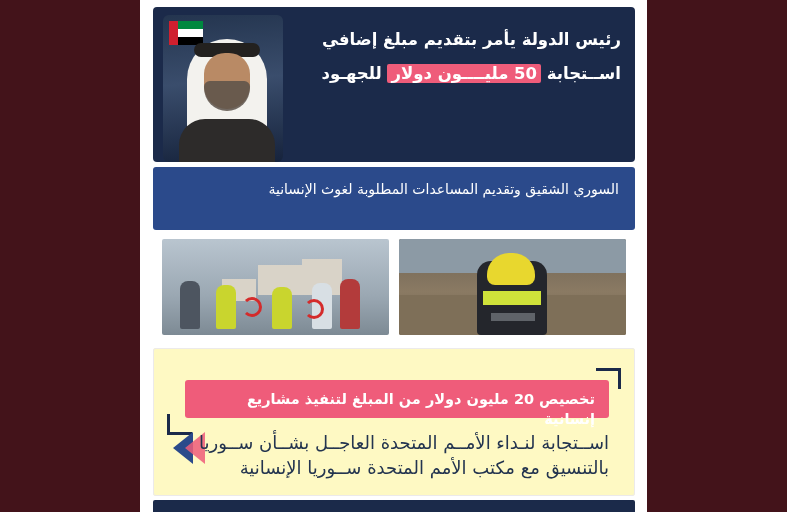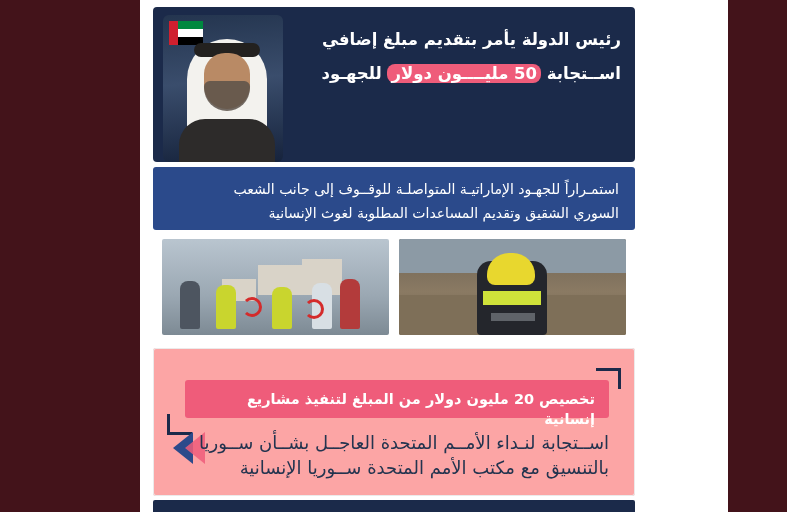--- a/index.html
+++ b/index.html
@@ -27,21 +27,21 @@
     width: 140px;
     background: #43131a;
   }
   .frame-left { left: 0; }
   .frame-right { right: 0; }
 
   .sheet {
     position: absolute;
     left: 140px;
     top: 0;
-    width: 588px;
+    width: 507px;
     height: 512px;
     background: #ffffff;
     overflow: hidden;
   }
 
   
   .hero {
     position: absolute;
     left: 13px;
     top: 7px;
@@ -60,21 +60,21 @@
     color: #ffffff;
     font-size: 16.5px;
     line-height: 34px;
     font-weight: bold;
     direction: rtl;
   }
   .hl {
     background: #ef5c7a;
     color: #ffffff;
     padding: 0 4px;
-    border-radius: 8px;
+    border-radius: 2px;
   }
   .hero-photo {
     position: absolute;
     left: 10px;
     top: 8px;
     width: 120px;
     height: 147px;
     border-radius: 6px;
     overflow: hidden;
     background: linear-gradient(175deg, #24354f 0%, #3a4d6c 45%, #16233c 100%);
@@ -191,21 +191,21 @@
   .pb-worker { position:absolute; bottom:6px; width:20px; height:48px; border-radius:8px 8px 2px 2px; }
   .pb-crescent { position:absolute; width:14px; height:14px; border-radius:50%; border:3px solid #d42b2b; border-left-color:transparent; }
 
   
   .lower {
     position: absolute;
     left: 13px;
     top: 348px;
     width: 482px;
     height: 148px;
-    background: #fca5a5;
+    background: #fef9c3;
     border-radius: 3px;
     box-shadow: 0 0 0 1px #eceaea inset;
   }
   .pink-bar {
     position: absolute;
     right: 26px;
     top: 32px;
     width: 424px;
     height: 38px;
     background: #ef5c7a;
@@ -303,21 +303,20 @@
         <div>
           <span>اســتجابة</span>
           <span class="hl">50 مليــــون دولار</span>
           <span>للجهـود</span>
         </div>
       </div>
     </div>
 
     <div class="strip">
       <div class="strip-text">
-        <div>استمـراراً للجهـود الإماراتيـة المتواصلـة للوقــوف إلى جانب الشعب</div>
         <div>السوري الشقيق وتقديم المساعدات المطلوبة لغوث الإنسانية</div>
       </div>
     </div>
 
     <div class="photos">
       <div class="photo photo-a">
         <div class="pa-sky"></div>
         <div class="pa-ground"></div>
         <div class="pa-rescuer"></div>
         <div class="pa-helmet"></div>

